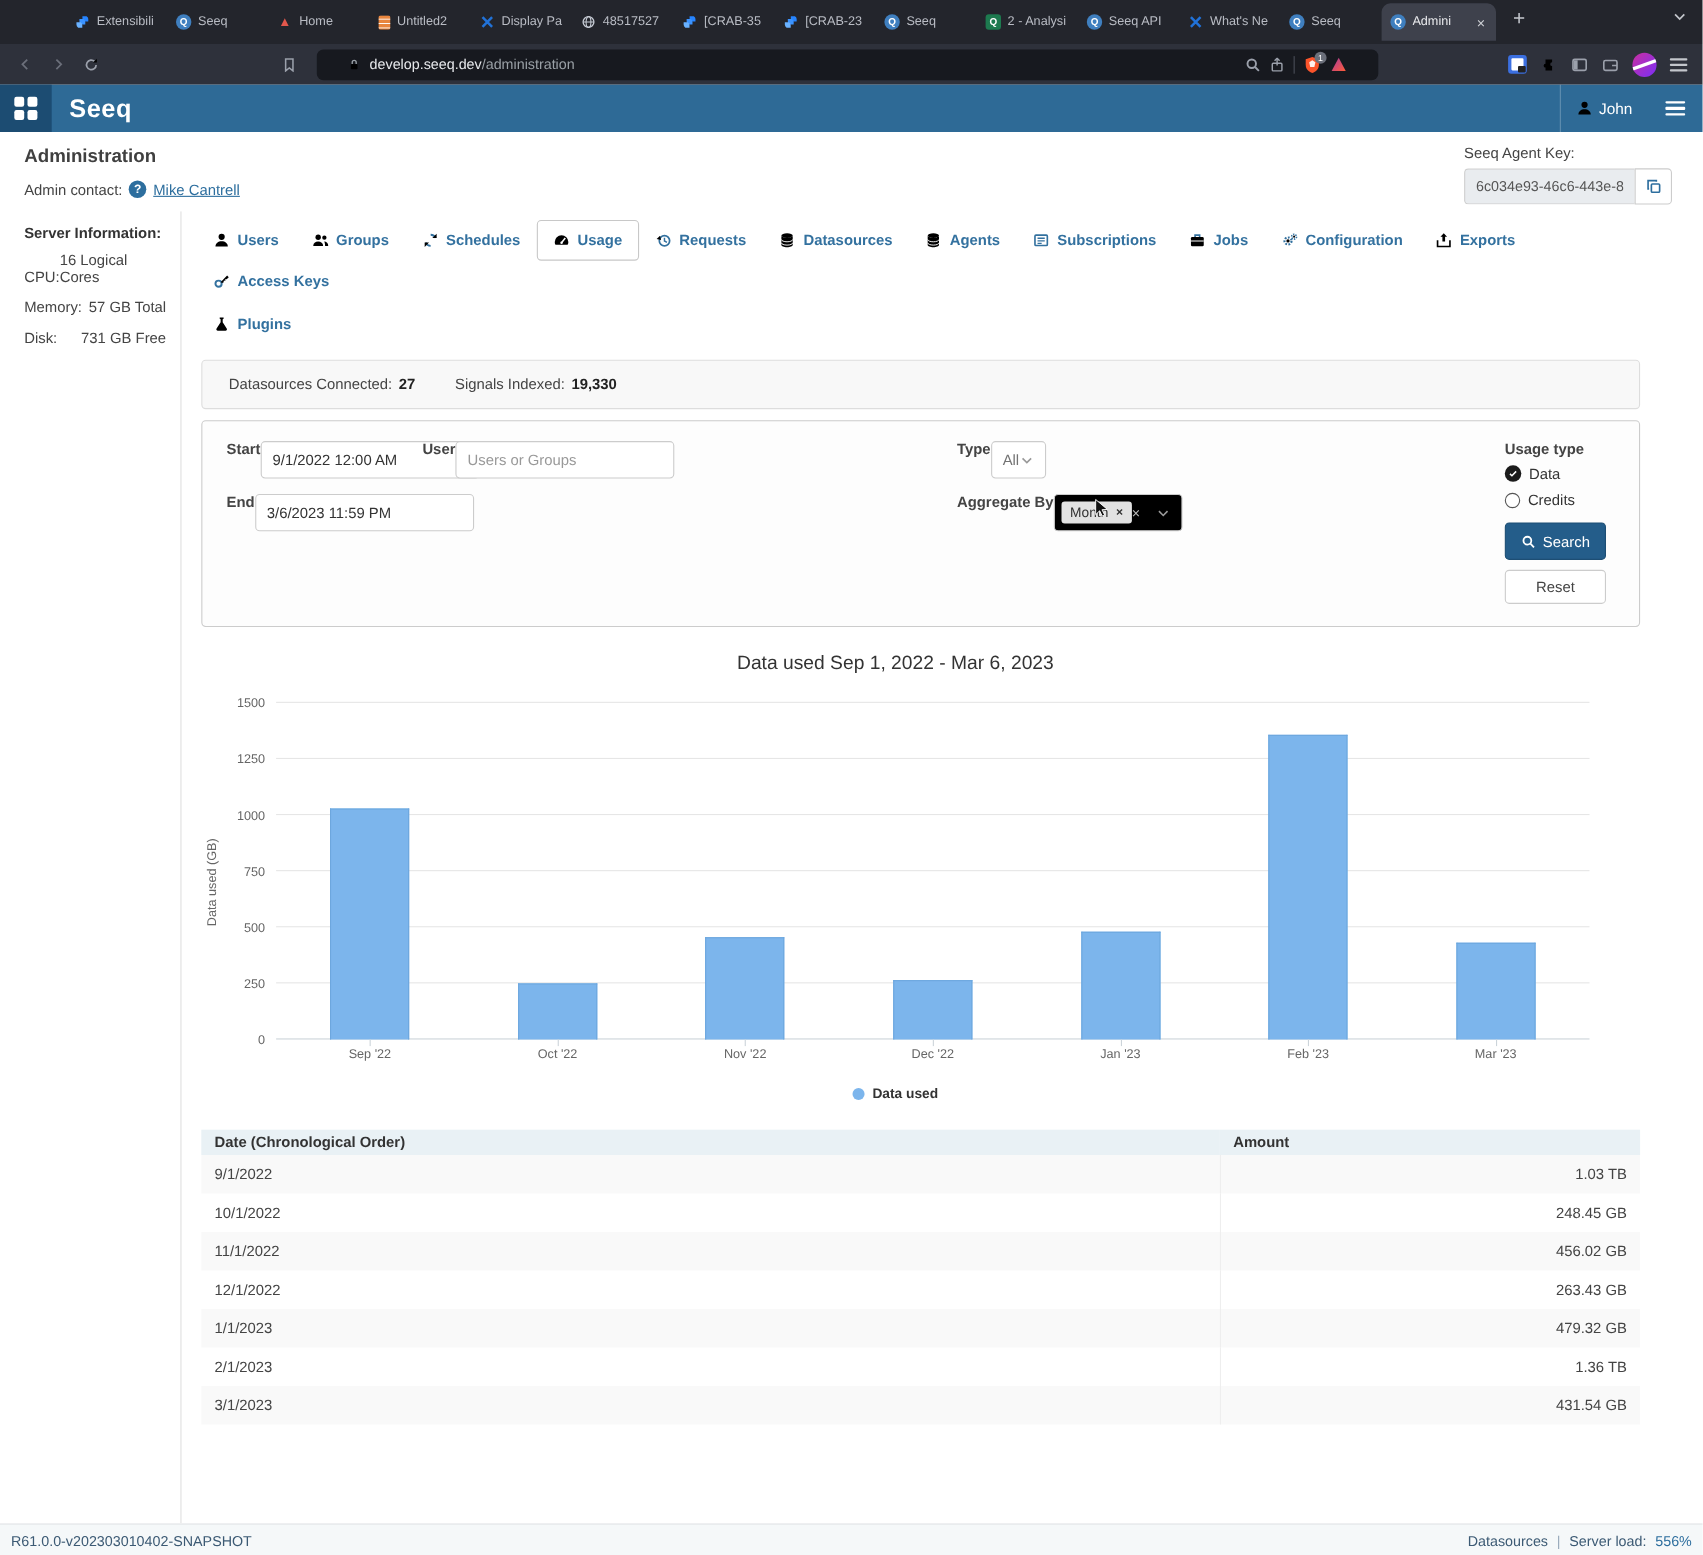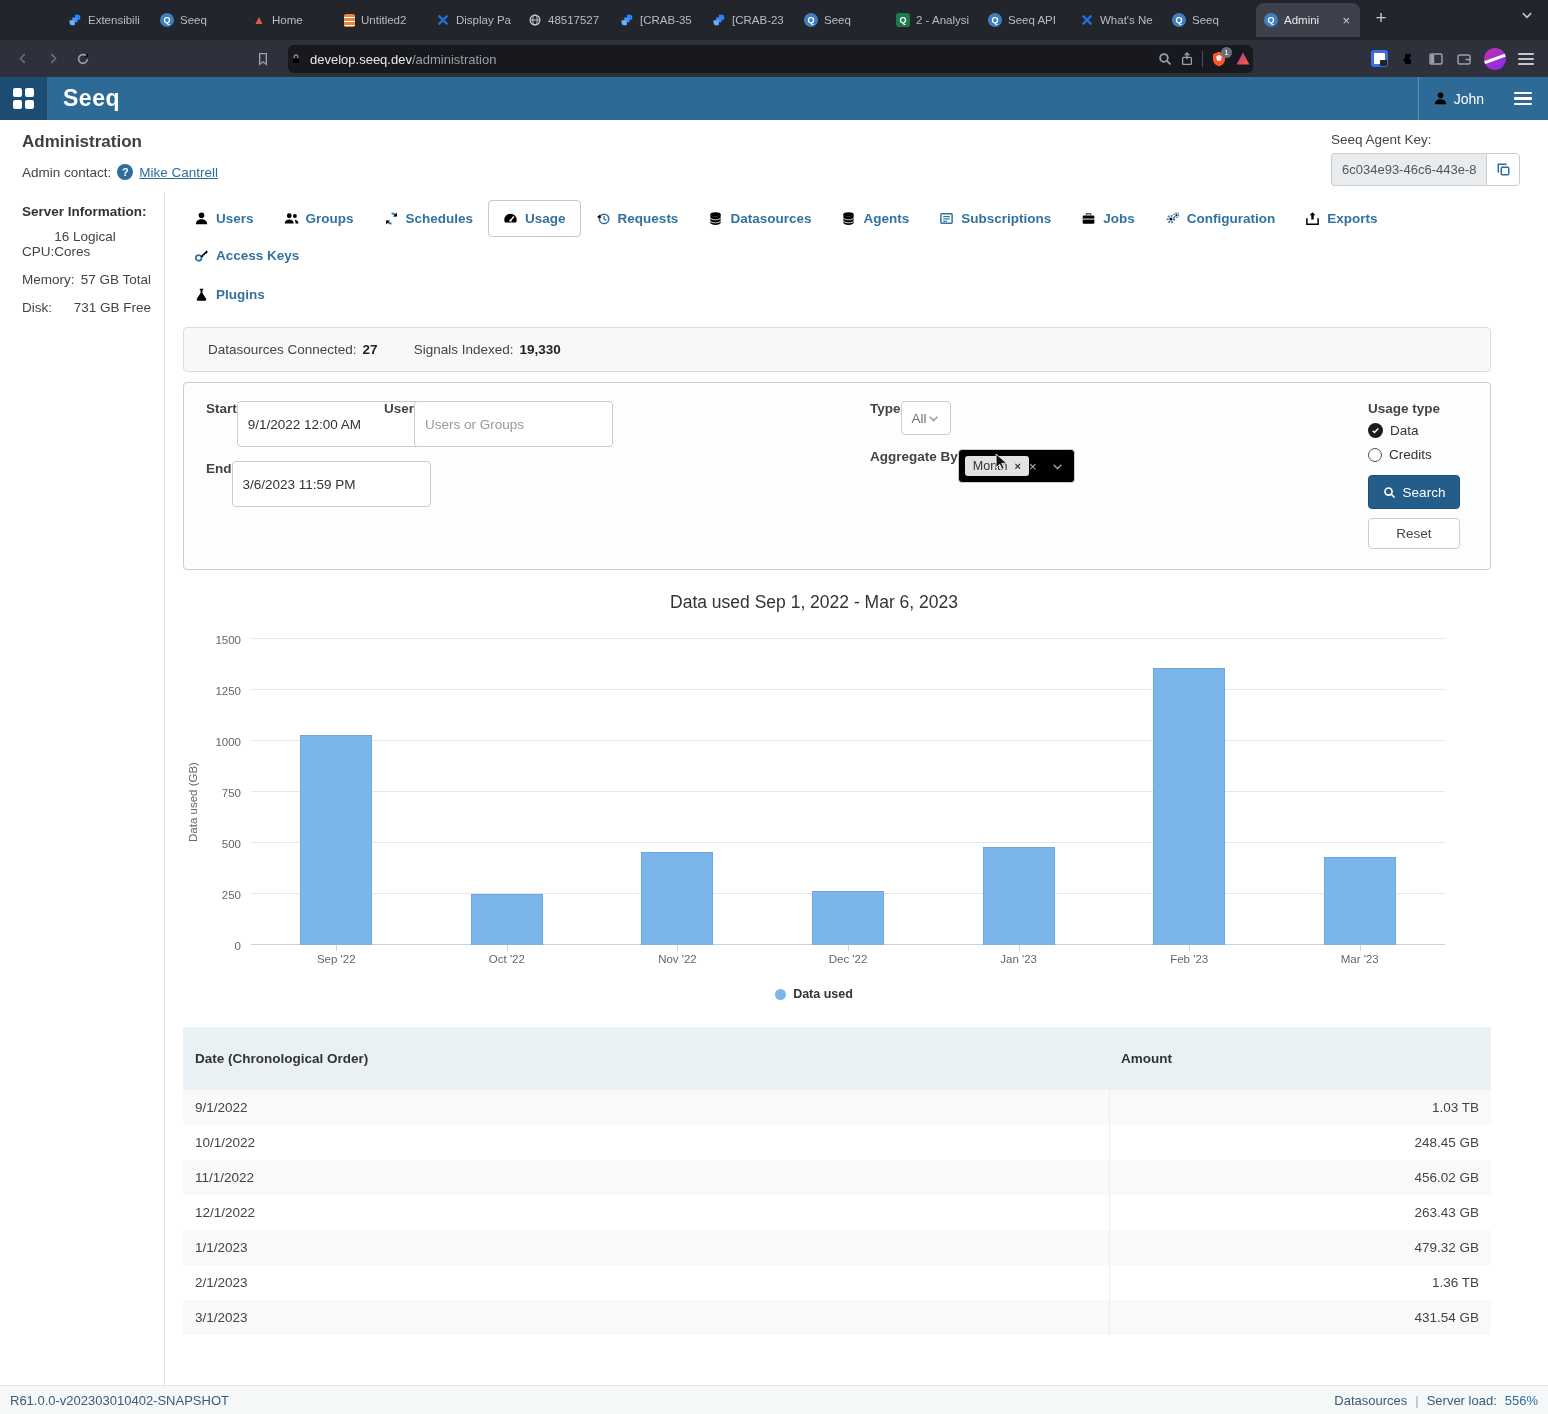--- a/index.html
+++ b/index.html
@@ -16,21 +16,21 @@
   .fav{width:14px;height:14px;flex:0 0 auto;display:inline-flex;align-items:center;justify-content:center;font-size:10px;line-height:1;}
   .fav.q{background:#3f7fbf;color:#fff;border-radius:50%;font-weight:bold;font-size:9px;}
   .fav.qg{background:#1d7a4f;color:#fff;border-radius:3px;font-weight:bold;font-size:9px;}
   .fav.book{background:#e8853d;border-radius:2px;width:11px;height:13px;background-image:linear-gradient(#fff 1px,transparent 1px);background-size:100% 4px;background-position:0 3px;}
   .newtab{background:none;border:none;color:#c3c6cc;font-size:19px;width:30px;height:30px;margin:0 0 4px 6px;cursor:pointer;}
   .tabchev{margin-left:auto;margin-right:14px;margin-bottom:10px;color:#c3c6cc;}
 
   .toolbar{height:37px;background:#2e313b;display:flex;align-items:center;padding:0 10px;gap:4px;flex:0 0 auto;}
   .tbtn{width:26px;height:26px;display:flex;align-items:center;justify-content:center;color:#9ba0ab;background:none;border:none;cursor:pointer;}
   .tbtn.dim{color:#6b6f7a;}
-  .addr{flex:1;max-width:965px;height:28px;background:#17191f;border-radius:6px;margin:0 6px 0 8px;display:flex;align-items:center;padding:0 2px;gap:8px;}
+  .addr{flex:1;max-width:965px;height:28px;background:#17191f;border-radius:6px;margin:0 6px 0 8px;display:flex;align-items:center;padding:0 28px;gap:8px;}
   .addr .host{color:#e8eaed;font-size:13px;}
   .addr .path{color:#9aa0a6;font-size:13px;}
   .addr .spacer{flex:1;}
   .vdiv{width:1px;height:16px;background:#4a4d57;}
   .badge{position:absolute;top:-4px;right:-5px;background:#6b6f7a;color:#fff;border-radius:50%;font-size:8px;width:11px;height:11px;display:flex;align-items:center;justify-content:center;}
   .relico{position:relative;display:inline-flex;}
   .right-icons{display:flex;align-items:center;gap:12px;margin-left:auto;margin-right:4px;}
   .avatar{width:22px;height:22px;border-radius:50%;background:linear-gradient(135deg,#c92fa0,#7b2ff7);position:relative;overflow:hidden;}
   .avatar::after{content:"";position:absolute;left:-2px;top:9px;width:28px;height:3px;background:#fff;transform:rotate(-20deg);}
   .walletlock{width:17px;height:17px;background:#3b6fe0;border-radius:3px;position:relative;}
@@ -80,21 +80,21 @@
 
   .panel-filter{margin:10px 0 0 4px;background:#fdfdfd;border:1px solid #ccc;border-radius:4px;padding:18px 22px 20px;display:flex;gap:13px;}
   .fgroup{display:flex;flex-direction:row;}
   .fgroup + .fgroup{margin-top:14px;}
   .flabel{font-size:13.5px;font-weight:bold;color:#444;margin-bottom:7px;}
   .fcol{display:flex;flex-direction:column;}
   .fc-start{width:165px;}
   .fc-user{width:473px;}
   .fc-type{width:475px;}
   .fc-usage{width:92px;margin-left:10px;}
-  input.txt{height:46px;border:1px solid #ccc;border-radius:4px;padding:0 10px;font-size:13.5px;color:#333;font-family:"Liberation Sans",sans-serif;background:#fff;}
+  input.txt{height:34px;border:1px solid #ccc;border-radius:4px;padding:0 10px;font-size:13.5px;color:#333;font-family:"Liberation Sans",sans-serif;background:#fff;}
   input.txt::placeholder{color:#999;}
   .select{height:34px;border:1px solid #ccc;border-radius:4px;padding:0 10px;font-size:13.5px;color:#737373;background:#fff;display:flex;align-items:center;cursor:pointer;}
   .select .chev{margin-left:auto;color:#999;}
   .multisel{height:34px;border:1px solid #ccc;border-radius:4px;background:#000000;display:flex;align-items:center;padding:0 10px 0 6px;cursor:pointer;}
   .chip{background:#e2e2e2;border-radius:3px;padding:3px 8px;font-size:12.5px;color:#333;display:inline-flex;align-items:center;gap:7px;}
   .chip .x{font-weight:bold;font-size:11px;color:#333;cursor:pointer;}
   .multisel .clear{margin-left:auto;color:#bbb;font-size:13px;cursor:pointer;}
   .multisel .chev{margin-left:14px;color:#999;}
   .radio-row{display:flex;align-items:center;gap:7px;font-size:13.5px;color:#333;margin-bottom:9px;cursor:pointer;}
   .rchecked{width:15px;height:15px;border-radius:50%;background:#1b1b1b;color:#fff;display:inline-flex;align-items:center;justify-content:center;font-size:9px;}
@@ -117,21 +117,21 @@
   .bar{position:absolute;bottom:0;left:50%;transform:translateX(-50%);width:72px;background:#7cb5ec;border:1px solid #6da7de;border-bottom:none;}
   .xtick{position:absolute;top:100%;left:50%;width:1px;height:6px;background:#ccd4da;}
   .xlabels{display:flex;margin-left:48px;margin-top:8px;}
   .xlabels span{flex:1;text-align:center;font-size:11.5px;color:#666;}
   .legend{display:flex;justify-content:center;align-items:center;gap:7px;margin-top:22px;}
   .legdot{width:11px;height:11px;border-radius:50%;}
   .legtext{font-size:12.5px;font-weight:bold;color:#333;}
 
   
   .utable{margin:26px 0 0 4px;width:calc(100% - 4px);border-collapse:collapse;font-size:13.5px;}
-  .utable th{background:#e9f1f5;text-align:left;font-weight:bold;color:#333;padding:24px 12px;}
+  .utable th{background:#e9f1f5;text-align:left;font-weight:bold;color:#333;padding:4px 12px;}
   .utable td{padding:10px 12px;color:#444;border-left:1px solid #eee;}
   .utable td:first-child{border-left:none;}
   .utable tr:nth-child(odd) td{background:#f9f9f9;}
   .utable .amt{text-align:right;}
   .col-date{width:70.8%;}
 
   
   .footer{height:29px;background:#f5f8f9;border-top:1px solid #e1e4e6;display:flex;align-items:center;padding:0 10px;font-size:13px;color:#3c5a74;flex:0 0 auto;}
   .footer .right{margin-left:auto;display:flex;gap:8px;align-items:center;}
   .footer .sep{color:#9ab;}

